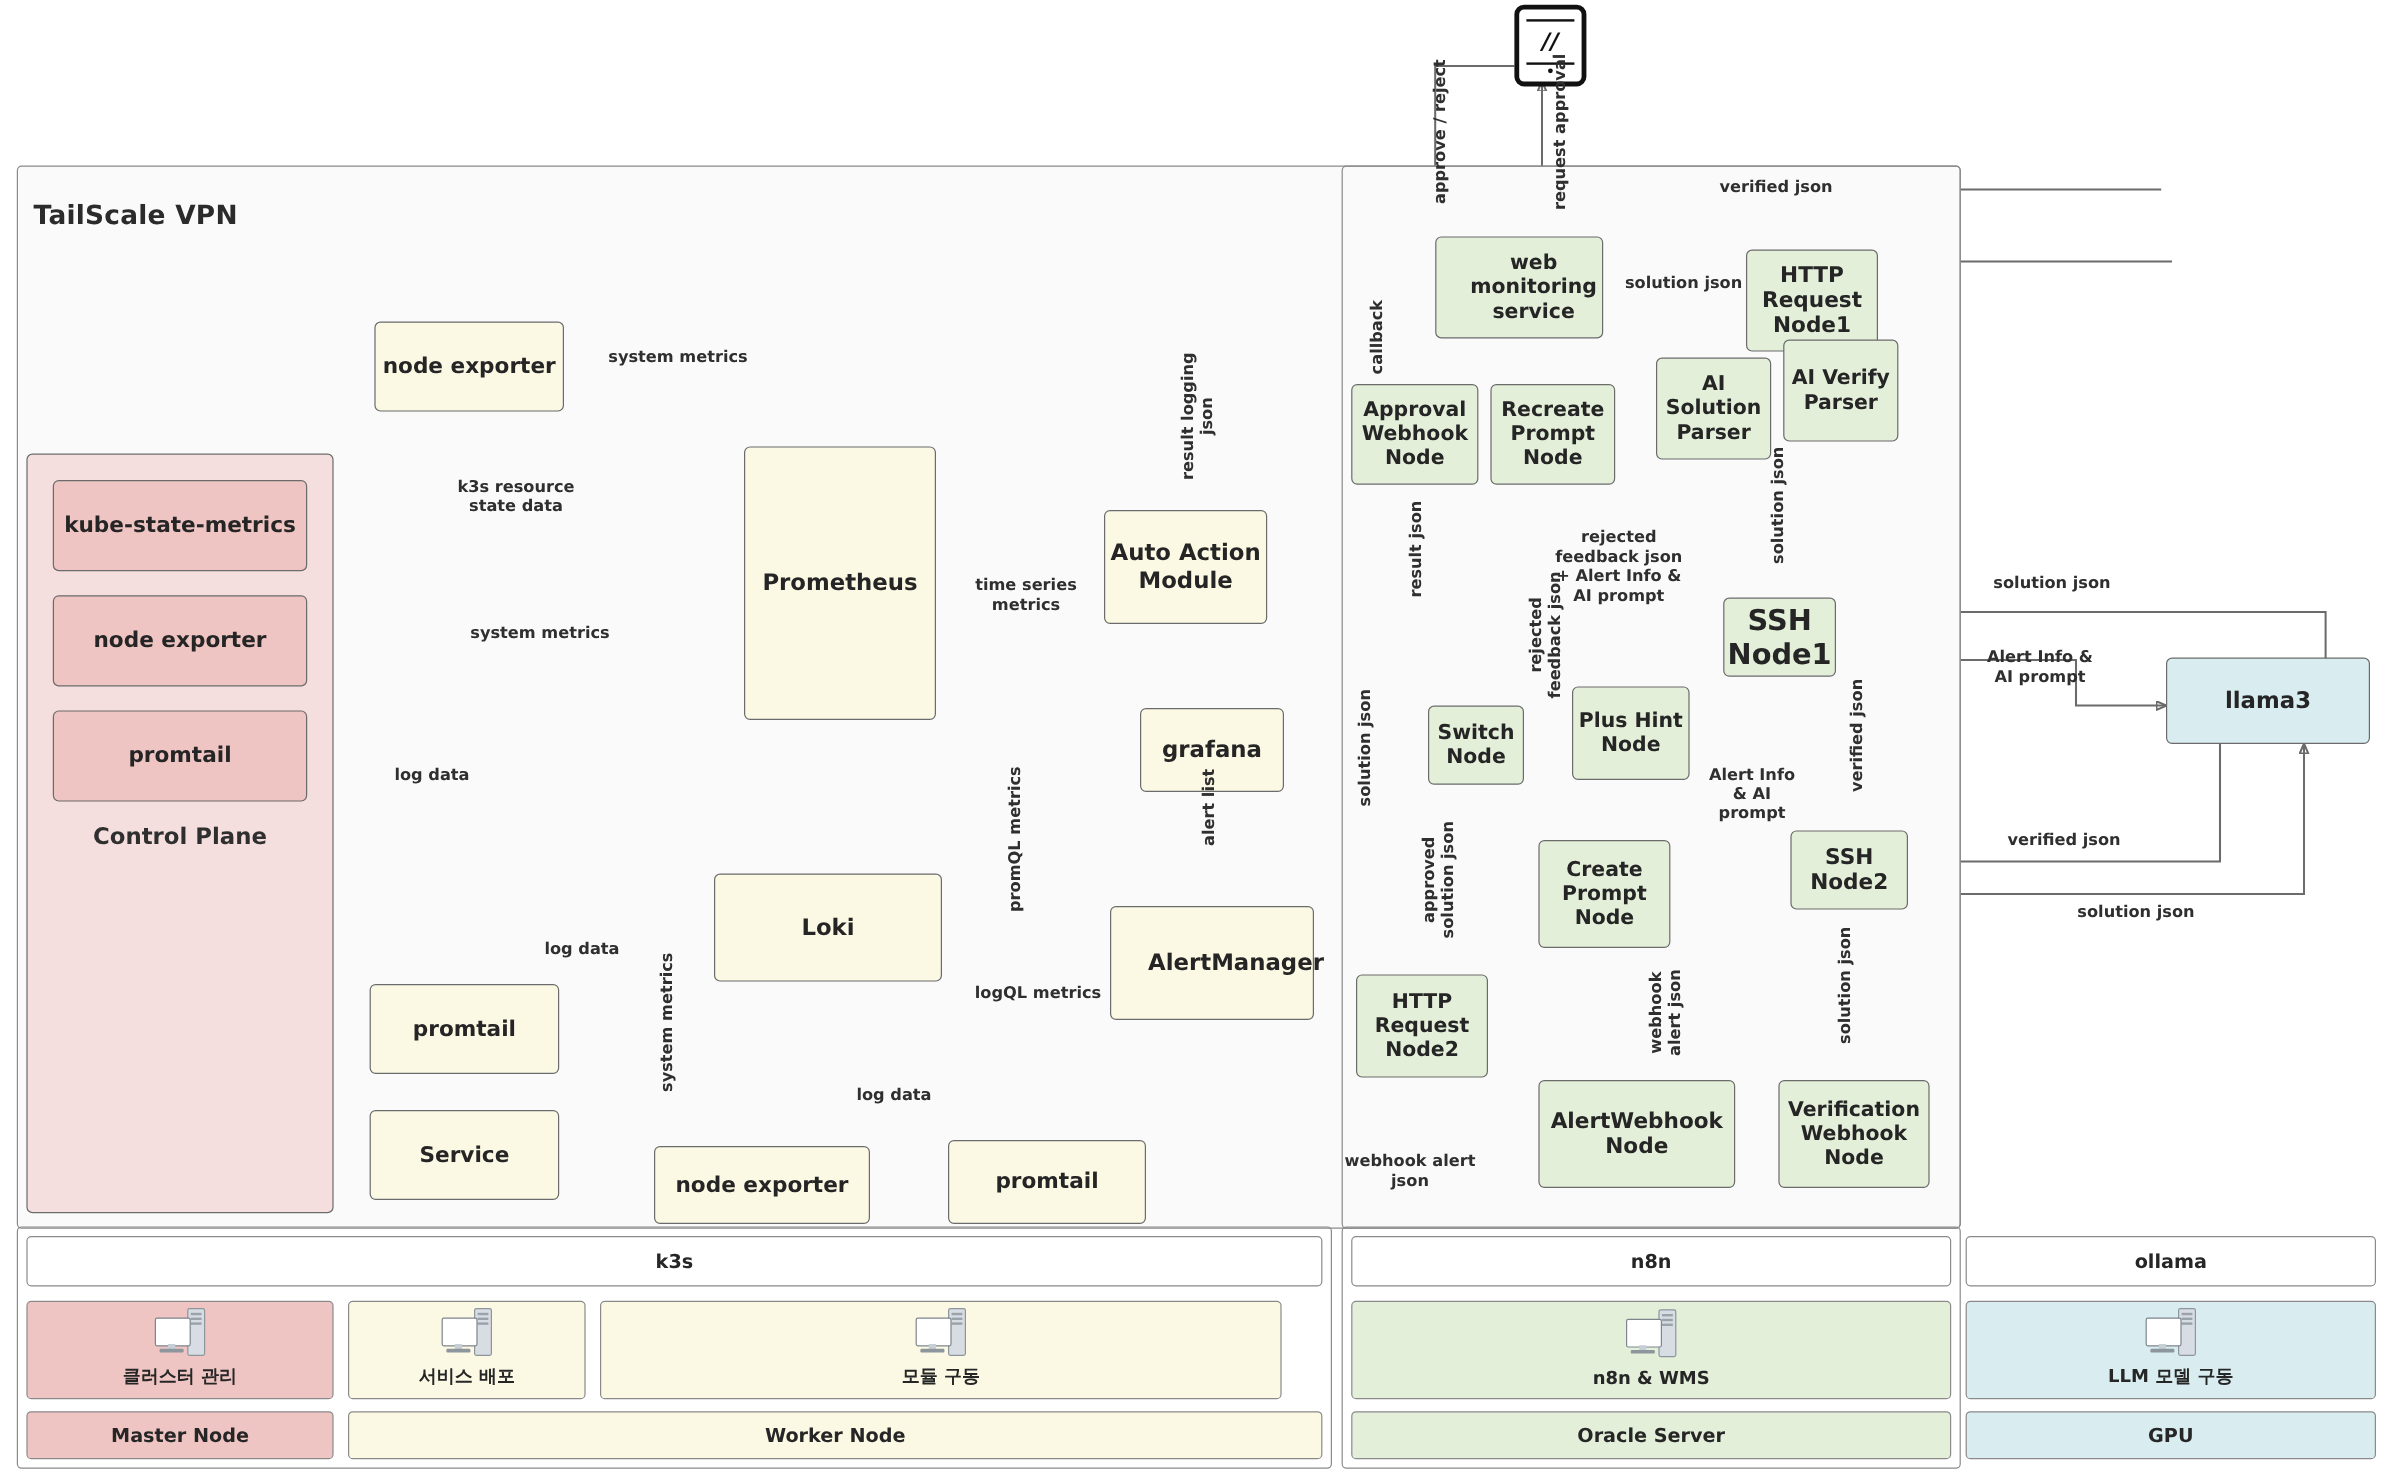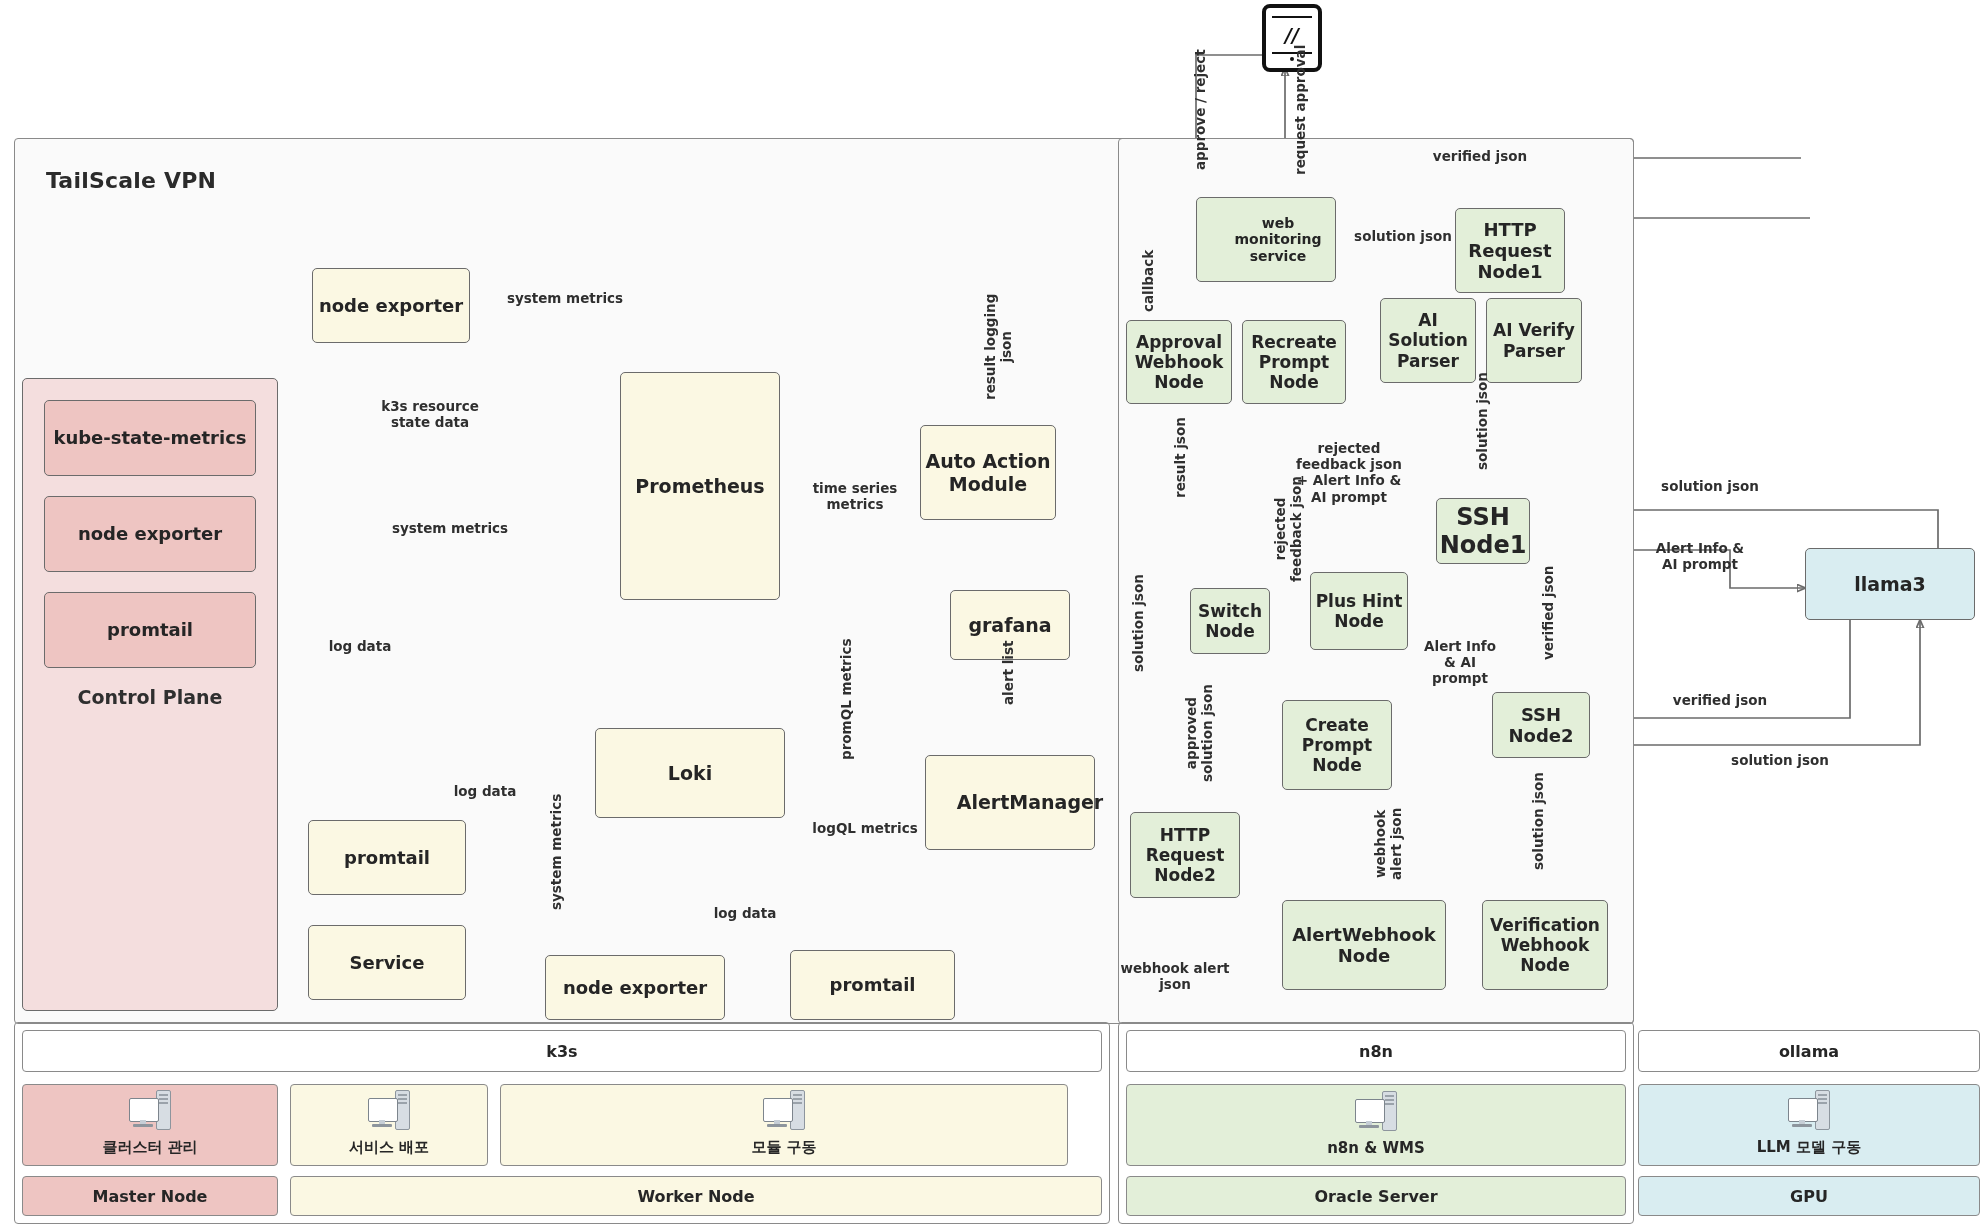--- a/index.html
+++ b/index.html
@@ -146,47 +146,47 @@
 
     <path d="M925,450 L905,450"></path>
   </svg>
 
   <div class="phone" style="left:1262px;top:4px;">
     <div class="scr">//</div>
     <div class="dot"></div>
   </div>
 
   <div class="frame" style="left:14px;top:138px;width:1620px;height:886px;"></div>
-  <div class="vpn-title" style="left:46px;top:168px;">TailScale VPN</div>
+  <div class="vpn-title" style="left:28px;top:168px;">TailScale VPN</div>
 
   <div class="frame2" style="left:1118px;top:138px;width:516px;height:886px;background:transparent;"></div>
 
   <div class="box pinkpanel" style="left:22px;top:378px;width:256px;height:633px;border-radius:5px;display:block;"></div>
   <div class="box pink" style="left:44px;top:400px;width:212px;height:76px;font-size:18px;">kube-state-metrics</div>
   <div class="box pink" style="left:44px;top:496px;width:212px;height:76px;font-size:18px;">node exporter</div>
   <div class="box pink" style="left:44px;top:592px;width:212px;height:76px;font-size:18px;">promtail</div>
   <div class="lbl" style="left:44px;top:686px;width:212px;font-size:19px;">Control Plane</div>
 
   <div class="box cream" style="left:312px;top:268px;width:158px;height:75px;font-size:18px;">node exporter</div>
   <div class="box cream" style="left:620px;top:372px;width:160px;height:228px;font-size:19px;">Prometheus</div>
   <div class="box cream" style="left:595px;top:728px;width:190px;height:90px;font-size:19px;">Loki</div>
   <div class="box cream" style="left:950px;top:590px;width:120px;height:70px;font-size:19px;">grafana</div>
   <div class="box cream" style="left:925px;top:755px;width:170px;height:95px;font-size:19px;padding-left:44px;">AlertManager</div>
   <div class="box cream" style="left:920px;top:425px;width:136px;height:95px;font-size:19px;">Auto Action Module</div>
   <div class="box cream" style="left:308px;top:820px;width:158px;height:75px;font-size:18px;">promtail</div>
   <div class="box cream" style="left:308px;top:925px;width:158px;height:75px;font-size:18px;">Service</div>
   <div class="box cream" style="left:545px;top:955px;width:180px;height:65px;font-size:18px;">node exporter</div>
   <div class="box cream" style="left:790px;top:950px;width:165px;height:70px;font-size:18px;">promtail</div>
 
-  <div class="box green" style="left:1196px;top:197px;width:140px;height:85px;font-size:14px;padding-left:28px;">web monitoring service</div>
+  <div class="box green" style="left:1196px;top:197px;width:140px;height:85px;font-size:17px;padding-left:28px;">web monitoring service</div>
   <div class="box green" style="left:1455px;top:208px;width:110px;height:85px;font-size:18px;">HTTP Request Node1</div>
   <div class="box green" style="left:1126px;top:320px;width:106px;height:84px;font-size:17px;">Approval Webhook Node</div>
   <div class="box green" style="left:1242px;top:320px;width:104px;height:84px;font-size:17px;">Recreate Prompt Node</div>
   <div class="box green" style="left:1380px;top:298px;width:96px;height:85px;font-size:17px;">AI Solution Parser</div>
-  <div class="box green" style="left:1486px;top:298px;width:96px;height:85px;font-size:17px;">AI Verify Parser</div>
+  <div class="box green" style="left:1486px;top:283px;width:96px;height:85px;font-size:17px;">AI Verify Parser</div>
   <div class="box green" style="left:1436px;top:498px;width:94px;height:66px;font-size:24px;">SSH Node1</div>
   <div class="box green" style="left:1190px;top:588px;width:80px;height:66px;font-size:17px;">Switch Node</div>
   <div class="box green" style="left:1310px;top:572px;width:98px;height:78px;font-size:17px;">Plus Hint Node</div>
   <div class="box green" style="left:1282px;top:700px;width:110px;height:90px;font-size:17px;">Create Prompt Node</div>
   <div class="box green" style="left:1492px;top:692px;width:98px;height:66px;font-size:18px;">SSH Node2</div>
   <div class="box green" style="left:1130px;top:812px;width:110px;height:86px;font-size:17px;">HTTP Request Node2</div>
   <div class="box green" style="left:1282px;top:900px;width:164px;height:90px;font-size:18px;">AlertWebhook Node</div>
   <div class="box green" style="left:1482px;top:900px;width:126px;height:90px;font-size:17px;">Verification Webhook Node</div>
 
   <div class="box blue" style="left:1805px;top:548px;width:170px;height:72px;font-size:19px;">llama3</div>

